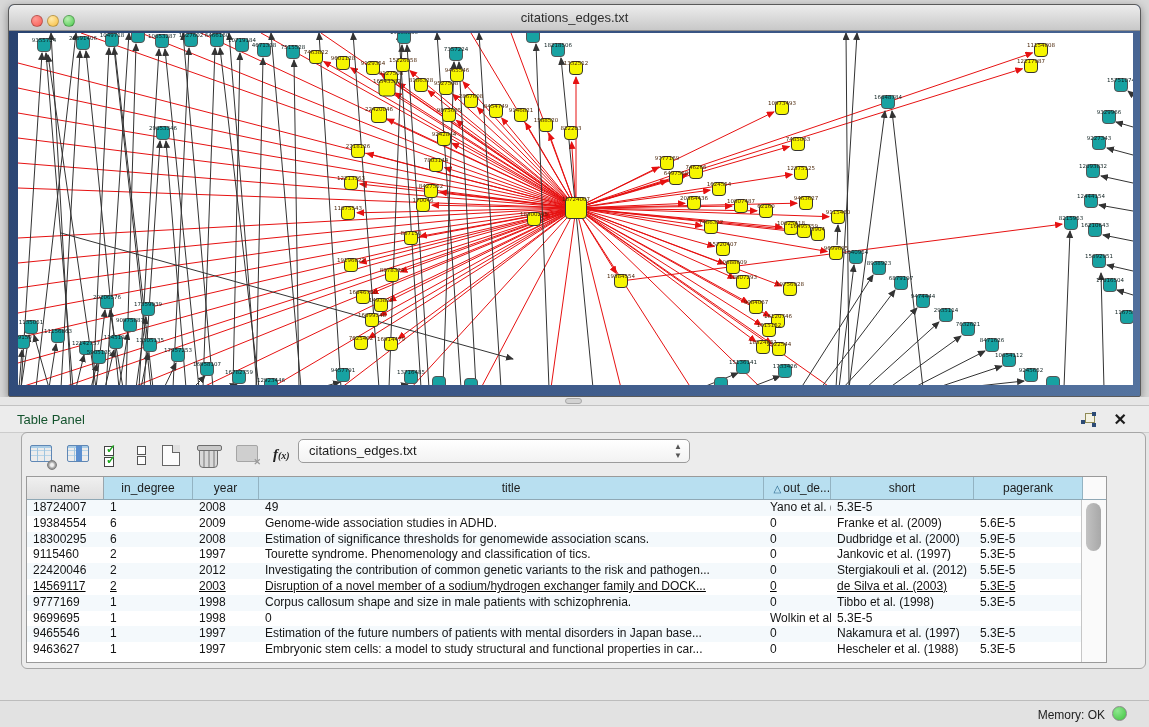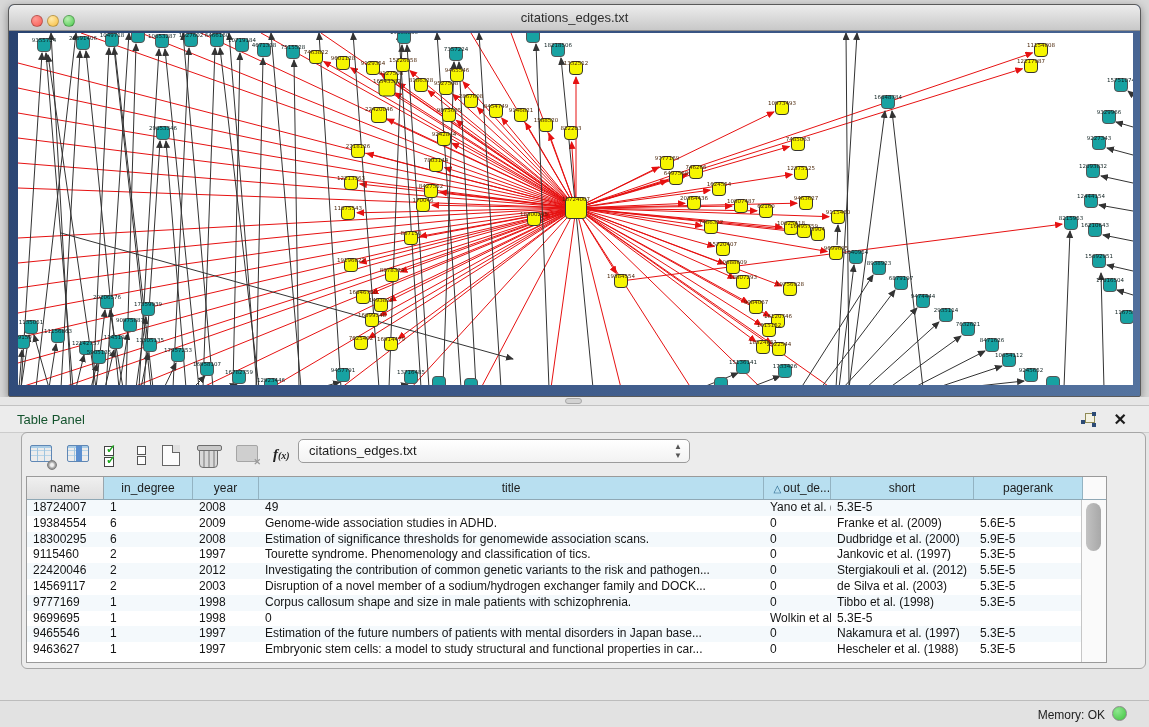--- a/index.html
+++ b/index.html
@@ -887,21 +887,21 @@
           </div>
           <div class="drow" style="grid-template-columns: 77px 89px 66px 505px 67px 143px 109px 25px;">
             <div class="dcell">22420046</div>
             <div class="dcell">2</div>
             <div class="dcell">2012</div>
             <div class="dcell">Investigating the contribution of common genetic variants to the risk and pathogen...</div>
             <div class="dcell">0</div>
             <div class="dcell">Stergiakouli et al. (2012)</div>
             <div class="dcell">5.5E-5</div>
           </div>
-          <div class="drow" style="grid-template-columns: 77px 89px 66px 505px 67px 143px 109px 25px;">
+          <div class="drow" style="grid-template-columns: 77px 89px 66px 505px 67px 143px 109px 25px; text-decoration: underline;">
             <div class="dcell">14569117</div>
             <div class="dcell">2</div>
             <div class="dcell">2003</div>
             <div class="dcell">Disruption of a novel member of a sodium/hydrogen exchanger family and DOCK...</div>
             <div class="dcell">0</div>
             <div class="dcell">de Silva et al. (2003)</div>
             <div class="dcell">5.3E-5</div>
           </div>
           <div class="drow" style="grid-template-columns: 77px 89px 66px 505px 67px 143px 109px 25px;">
             <div class="dcell">9777169</div>

